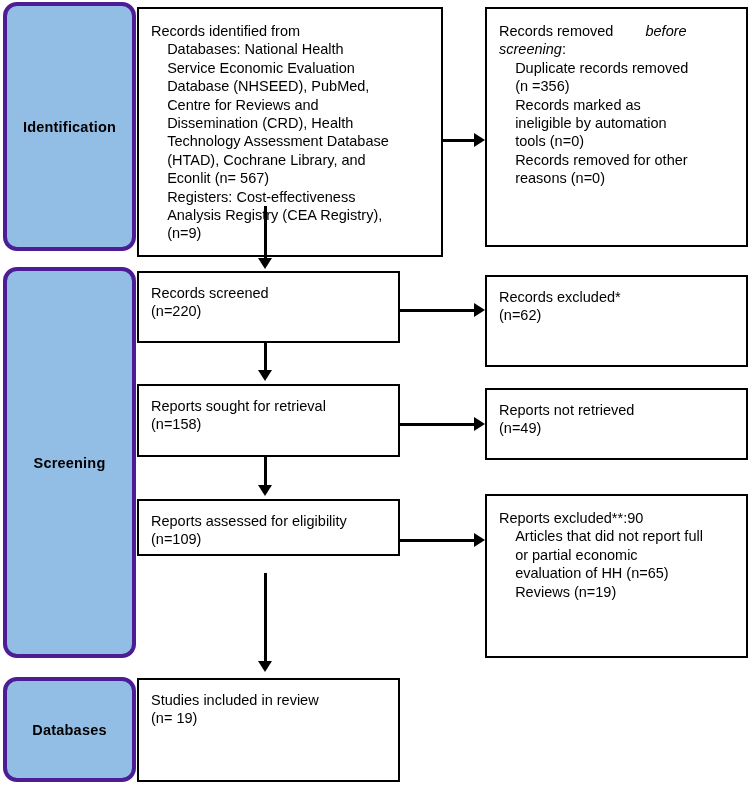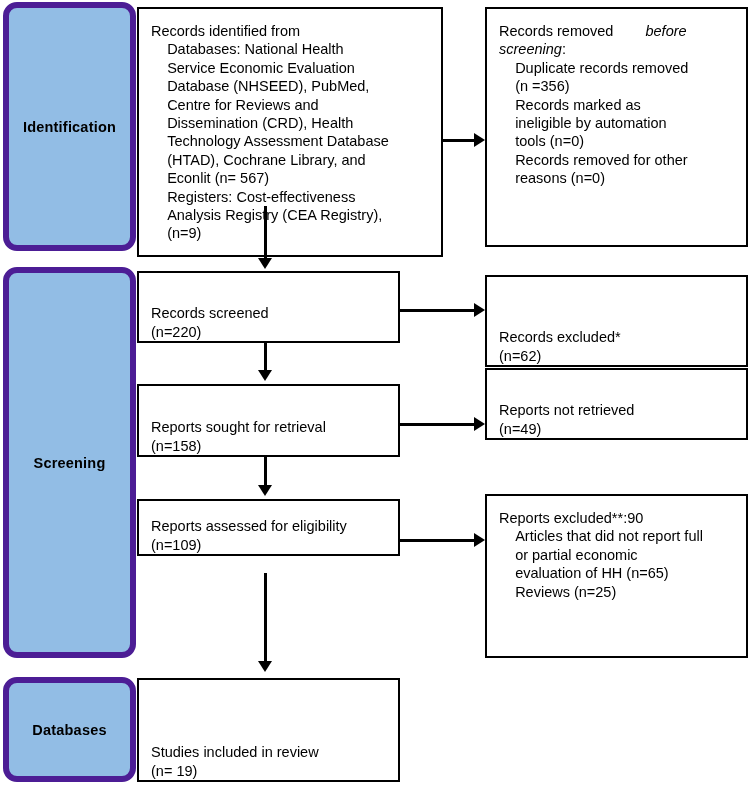--- a/index.html
+++ b/index.html
@@ -19,21 +19,21 @@
     position: absolute;
     left: 0; top: 0;
     width: 751px;
     height: 785px;
   }
 
   
   .stage-box {
     position: absolute;
     background: #92bde5;
-    border: 6px solid #4c1d95;
+    border: 4px solid #4c1d95;
     border-radius: 14px;
     box-sizing: border-box;
     display: flex;
     align-items: center;
     justify-content: center;
   }
   .stage-label {
     font-size: 14.5px;
     font-weight: bold;
     color: #000000;
@@ -41,21 +41,21 @@
     text-align: center;
   }
 
   
   .node-box {
     position: absolute;
     background: #ffffff;
     border: 2px solid #000000;
     box-sizing: border-box;
     display: flex;
-    align-items: flex-end;
+    align-items: flex-start;
   }
   .node-text {
     padding: 11px 0 0 12px;
     font-size: 14.5px;
     line-height: 1.27;
     color: #000000;
     white-space: pre-wrap;
   }
 
   .node-box.align-top {
@@ -156,42 +156,42 @@
   <div class="arrow-right" style="left:474px; top:303px;"></div>
 
   <div class="vline" style="left:264px; top:343px; height:30px;"></div>
   <div class="arrow-down" style="left:258px; top:370px;"></div>
 
   <div class="node-box" style="left:137px; top:384px; width:263px; height:73px;">
     <div class="node-text">Reports sought for retrieval
 (n=158)</div>
   </div>
 
-  <div class="node-box" style="left:485px; top:368px; width:263px; height:72px;">
+  <div class="node-box" style="left:485px; top:388px; width:263px; height:72px;">
     <div class="node-text">Reports not retrieved
 (n=49)</div>
   </div>
 
   <div class="hline" style="left:400px; top:423px; width:77px;"></div>
   <div class="arrow-right" style="left:474px; top:417px;"></div>
 
   <div class="vline" style="left:264px; top:457px; height:31px;"></div>
   <div class="arrow-down" style="left:258px; top:485px;"></div>
 
   <div class="node-box" style="left:137px; top:499px; width:263px; height:57px;">
     <div class="node-text">Reports assessed for eligibility
 (n=109)</div>
   </div>
 
   <div class="node-box align-top" style="left:485px; top:494px; width:263px; height:164px;">
     <div class="node-text">Reports excluded**:90
     Articles that did not report full
     or partial economic
     evaluation of HH (n=65)
-    Reviews (n=25)</div>
+    Reviews (n=19)</div>
   </div>
 
   <div class="hline" style="left:400px; top:539px; width:77px;"></div>
   <div class="arrow-right" style="left:474px; top:533px;"></div>
 
   <div class="vline" style="left:264px; top:573px; height:91px;"></div>
   <div class="arrow-down" style="left:258px; top:661px;"></div>
 
   <div class="node-box" style="left:137px; top:678px; width:263px; height:104px;">
     <div class="node-text">Studies included in review

